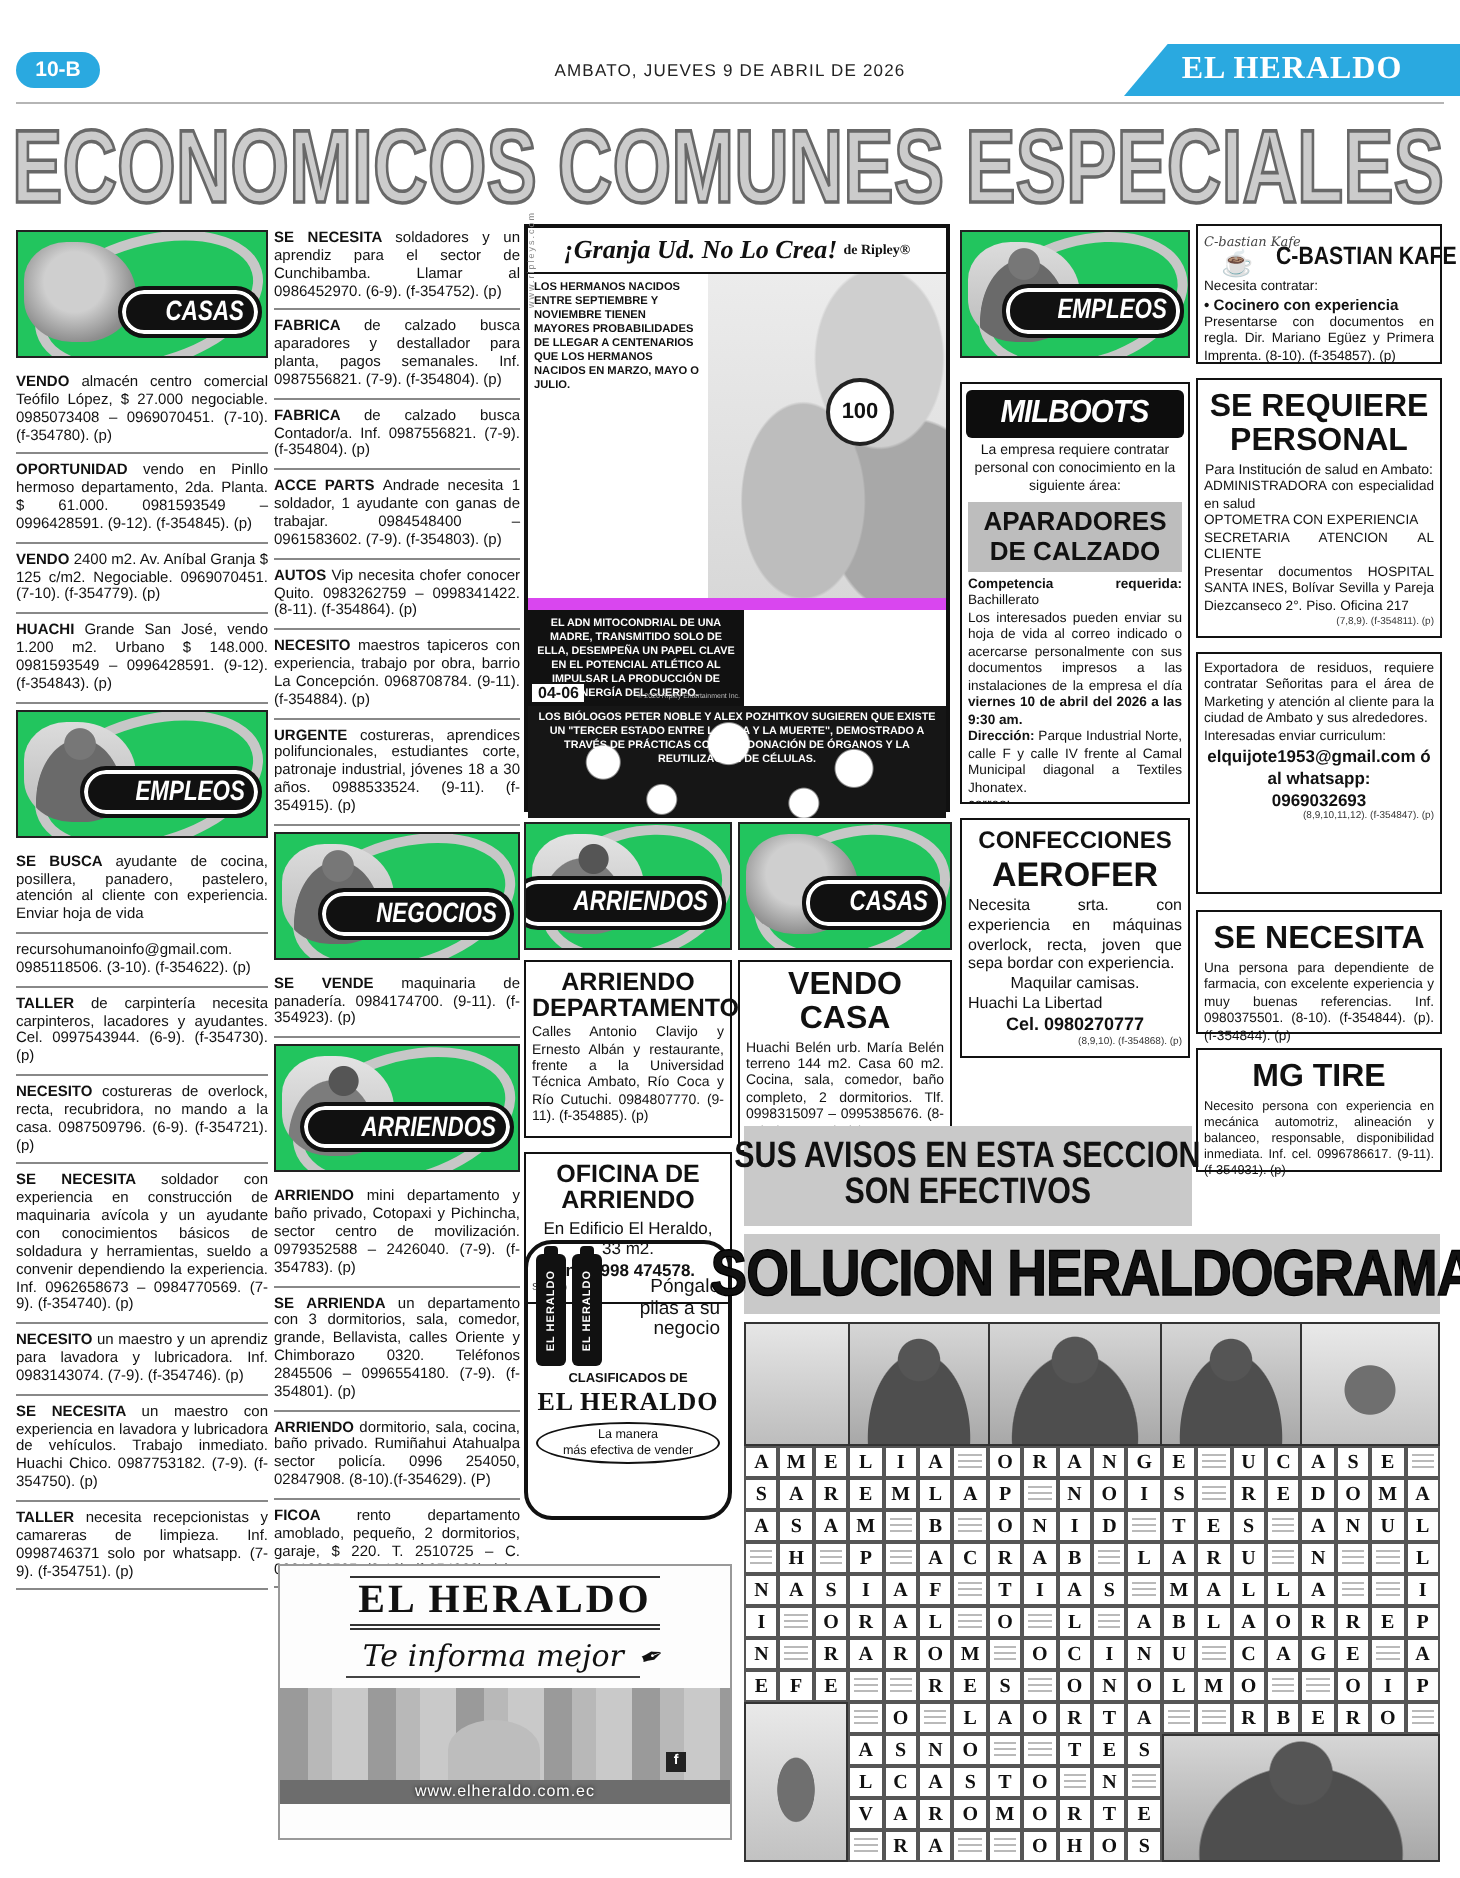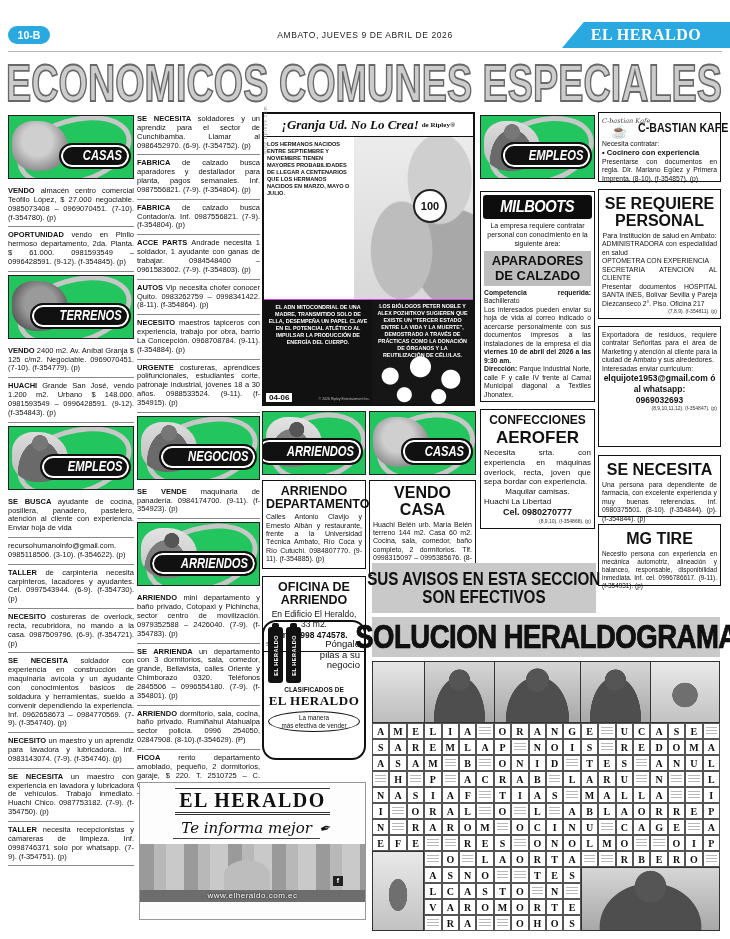--- a/index.html
+++ b/index.html
@@ -47,21 +47,21 @@
   .rip-title .by{font-size:7px;font-style:normal;}
   .rip-mid{display:flex;height:162px;position:relative;}
   .rip-p1{width:84px;padding:4px 3px;font-size:5.6px;font-weight:bold;line-height:1.25;text-transform:uppercase;}
   .rip-draw{flex:1;position:relative;background:
     radial-gradient(ellipse at 72% 26%,#cfcfcf 0 26%,transparent 27%),
     radial-gradient(ellipse at 40% 70%,#bdbdbd 0 30%,transparent 31%),
     radial-gradient(ellipse at 85% 75%,#a8a8a8 0 28%,transparent 29%),
     linear-gradient(#ececec,#d8d8d8);}
   .cake{position:absolute;right:26px;top:52px;width:30px;height:30px;border:2px solid #222;border-radius:50%;
     background:#fff;display:flex;align-items:center;justify-content:center;font-weight:bold;font-size:11px;}
-  .rip-bot{display:flex;height:104px;border-top:1px solid #d946ef;}
+  .rip-bot{display:flex;height:104px;border-top:6px solid #d946ef;flex-direction:column;}
   .rip-p3box{width:100px;background:#111;color:#fff;padding:4px 4px 2px;position:relative;}
   .rip-p3{font-size:5.4px;font-weight:bold;line-height:1.3;text-transform:uppercase;text-align:center;}
   .rip-date{position:absolute;left:2px;bottom:2px;background:#fff;color:#111;font-weight:bold;font-size:8px;padding:0 3px;}
   .rip-copy{position:absolute;right:2px;bottom:3px;font-size:3.5px;color:#bbb;}
   .rip-p2box{flex:1;background:#161616;color:#fff;padding:3px 4px;position:relative;overflow:hidden;}
   .rip-p2{font-size:5.4px;font-weight:bold;line-height:1.3;text-transform:uppercase;text-align:center;position:relative;z-index:2;}
   .germs{position:absolute;left:0;right:0;bottom:0;height:62px;z-index:1;background:
     radial-gradient(circle at 18% 55%,#fff 0 8px,#161616 9px 11px,transparent 12px),
     radial-gradient(circle at 48% 40%,#fff 0 10px,#161616 11px 13px,transparent 14px),
     radial-gradient(circle at 78% 60%,#fff 0 9px,#161616 10px 12px,transparent 13px),
@@ -158,25 +158,20 @@
 </div>
 
 <div id="col1" class="abs ncol">
     <div class="sic">
       <div class="sic-swoosh"></div>
       <div class="sic-img img-casas"></div>
       <div class="sic-pill"><span>CASAS</span></div>
     </div>
     <div class="ad"><b>VENDO </b>almacén centro comercial Teófilo López, $ 27.000 negociable. 0985073408 – 0969070451. (7-10). (f-354780). (p)</div>
     <div class="ad"><b>OPORTUNIDAD </b>vendo en Pinllo hermoso departamento, 2da. Planta. $ 61.000. 0981593549 – 0996428591. (9-12). (f-354845). (p)</div>
-    <div class="sic">
-      <div class="sic-swoosh"></div>
-      <div class="sic-img img-terrenos"></div>
-      <div class="sic-pill"><span>TERRENOS</span></div>
-    </div>
     <div class="ad"><b>VENDO </b>2400 m2. Av. Aníbal Granja $ 125 c/m2. Negociable. 0969070451. (7-10). (f-354779). (p)</div>
     <div class="ad"><b>HUACHI </b>Grande San José, vendo 1.200 m2. Urbano $ 148.000. 0981593549 – 0996428591. (9-12). (f-354843). (p)</div>
     <div class="sic">
       <div class="sic-swoosh"></div>
       <div class="sic-img img-empleos"></div>
       <div class="sic-pill"><span>EMPLEOS</span></div>
     </div>
     <div class="ad"><b>SE BUSCA </b>ayudante de cocina, posillera, panadero, pastelero, atención al cliente con experiencia. Enviar hoja de vida</div>
     <div class="ad">recursohumanoinfo@gmail.com. 0985118506. (3-10). (f-354622). (p)</div>
     <div class="ad"><b>TALLER </b>de carpintería necesita carpinteros, lacadores y ayudantes. Cel. 0997543944. (6-9). (f-354730). (p)</div>

